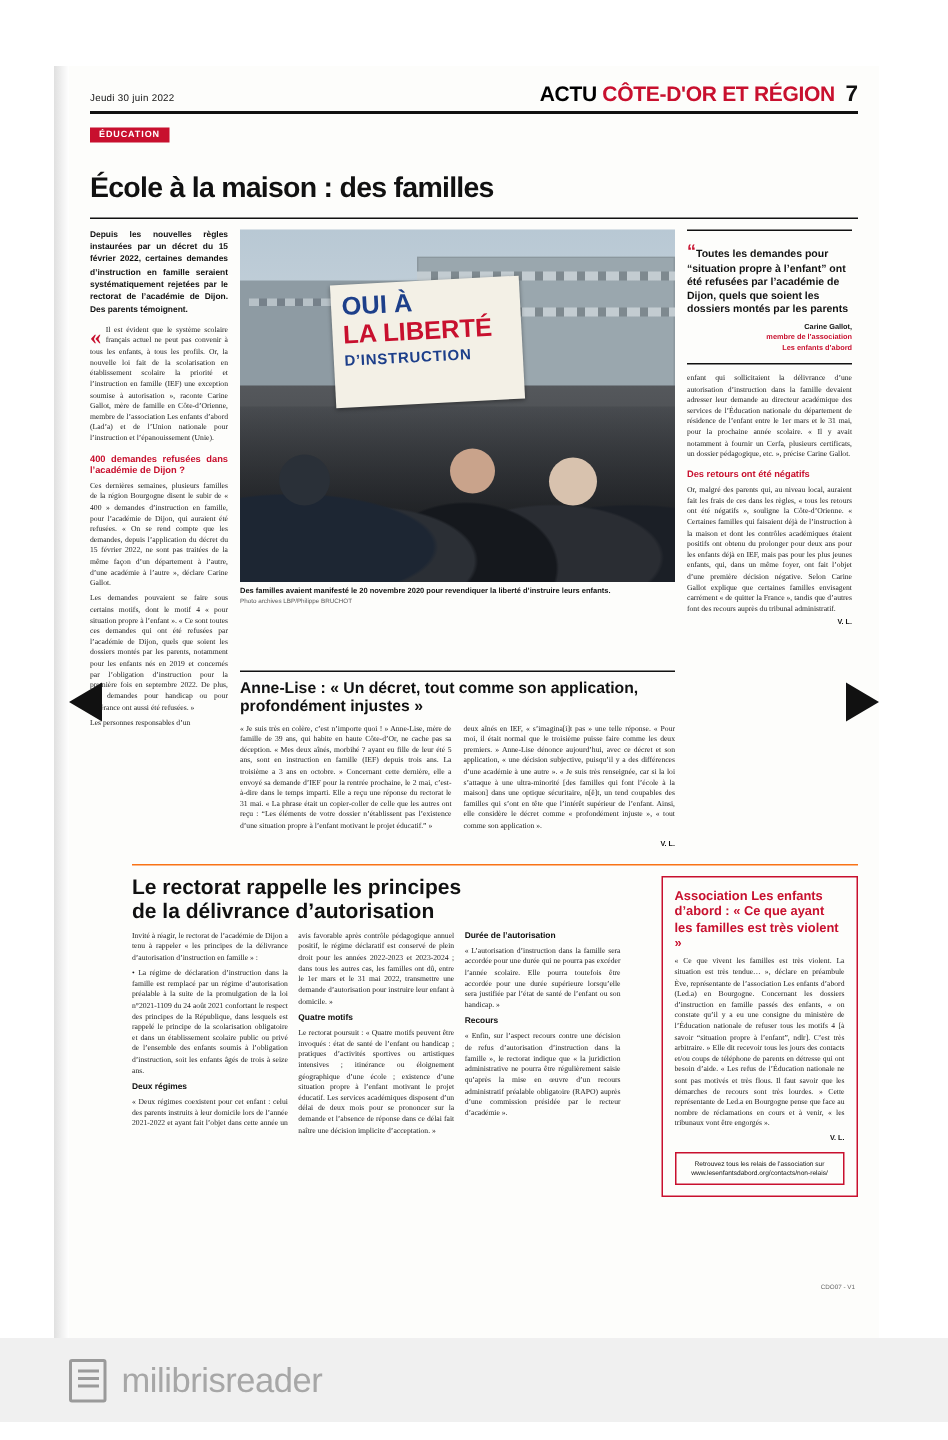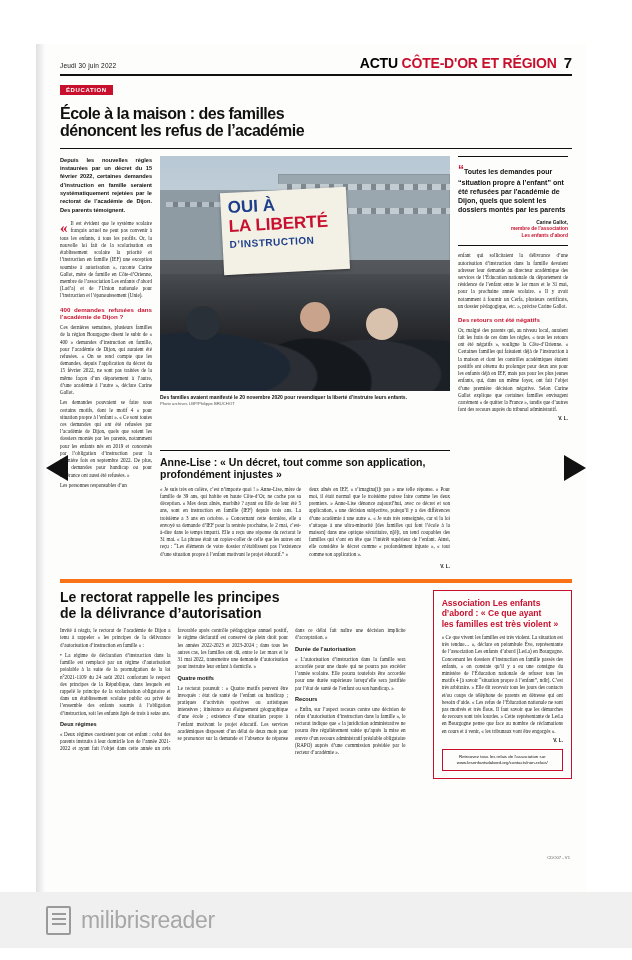--- a/index.html
+++ b/index.html
@@ -48,24 +48,24 @@
     margin-top:9px;
     display:inline-block;
     background:#c8102e; color:#fff;
     font-family:"Liberation Sans", sans-serif;
     font-size:6px; font-weight:bold; letter-spacing:.6px;
     padding:2px 6px 2px 6px;
   }
   .headline {
     font-family:"Liberation Sans", sans-serif;
     font-weight:bold;
-    font-size:16px;
+    font-size:19px;
     line-height:1.08;
     letter-spacing:-.5px;
-    margin:9px 0 0 0;
+    margin:20px 0 0 0;
     color:#111;
   }
   .rule-under-head {
     border-bottom:1px solid #111;
     margin-top:8px;
   }
   
   .topblock {
     display:flex;
     gap:8px;
@@ -202,21 +202,21 @@
   .mid-main { width:290px; }
   .mid-right{ width:110px; }
   .sub-title {
     font-family:"Liberation Sans", sans-serif;
     font-weight:bold; font-size:10.5px; line-height:1.2; color:#111;
     border-top:1px solid #111; padding-top:5px; margin-bottom:5px;
   }
   .twocol { column-count:2; column-gap:8px; }
   .threecol { column-count:3; column-gap:7px; }
   
-  .bottom { display:flex; gap:27px; margin-top:10px; border-top:4px solid #f97316; padding-top:7px; }
+  .bottom { display:flex; gap:27px; margin-top:10px; border-top:1px solid #f97316; padding-top:7px;margin-left:28px; }
   .bot-left { width:372px; }
   .bot-right { width:150px; }
   .bot-title {
     font-family:"Liberation Sans", sans-serif;
     font-weight:bold; font-size:14px; line-height:1.12; color:#111;
     margin-bottom:6px;
   }
   .minihead {
     font-family:"Liberation Sans", sans-serif;
     font-weight:bold; font-size:5.6px; color:#111; margin:4px 0 2px 0;
@@ -290,21 +290,20 @@
           <span class="red">CÔTE-D'OR ET RÉGION</span>
         </div>
         <div class="pagenum">7</div>
       </div>
     </div>
 
     
     <div class="rubric">ÉDUCATION</div>
     <h1 class="headline">
       <span>École à la maison : des familles</span><br>
-      <span>dénoncent les refus de l’académie</span>
     </h1>
     <div class="rule-under-head"></div>
 
     
     <div class="topblock">
 
       <div class="col-left">
         <div class="standfirst">Depuis les nouvelles règles instaurées par un décret du 15 février 2022, certaines demandes d’instruction en famille seraient systématiquement rejetées par le rectorat de l’académie de Dijon. Des parents témoignent.</div>
         <div class="bodytext" style="margin-top:6px;">
           <p><span class="dropquote">«</span><span>Il est évident que le système scolaire français actuel ne peut pas convenir à tous les enfants, à tous les profils. Or, la nouvelle loi fait de la scolarisation en établissement scolaire la priorité et l’instruction en famille (IEF) une exception soumise à autorisation », raconte Carine Gallot, mère de famille en Côte-d’Orienne, membre de l’association Les enfants d’abord (Lad’a) et de l’Union nationale pour l’instruction et l’épanouissement (Unie).</span></p>

